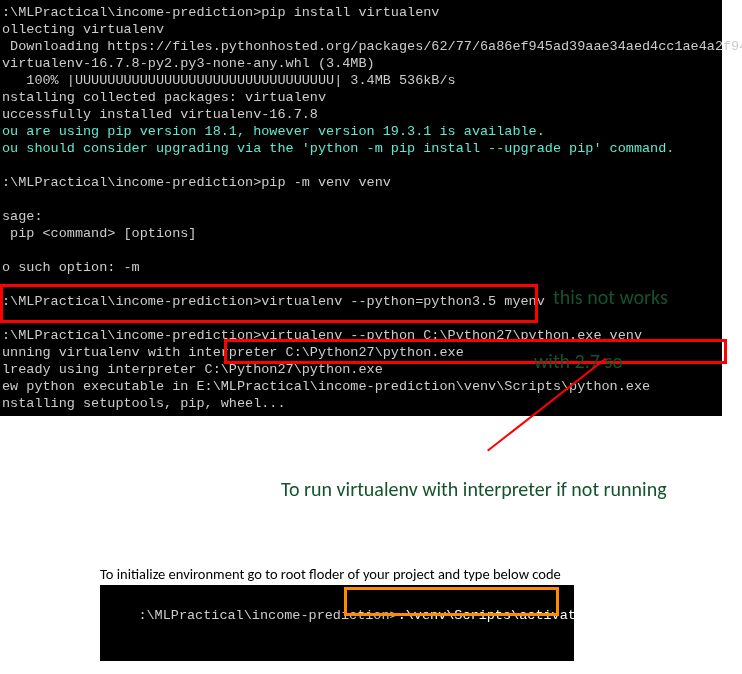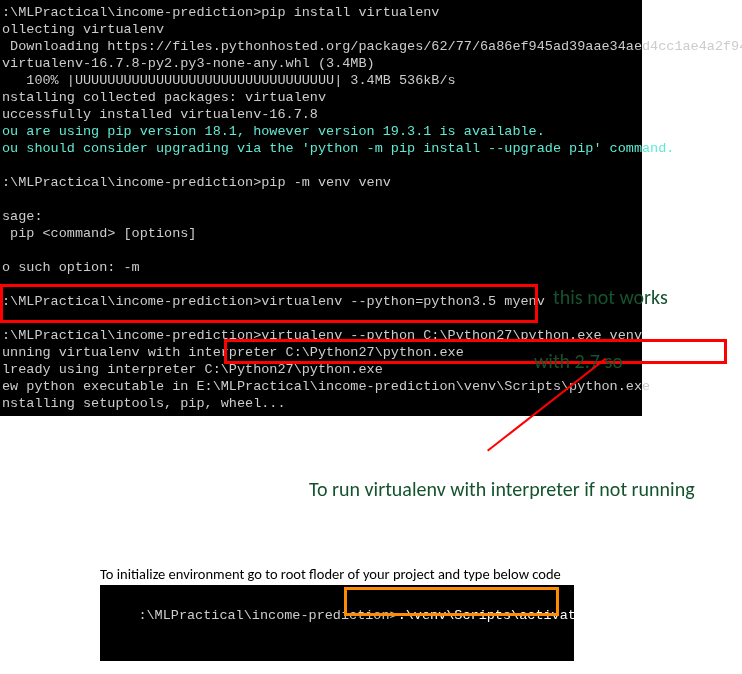--- a/index.html
+++ b/index.html
@@ -10,21 +10,21 @@
     body {
       width: 742px;
       height: 674px;
       font-family: 'Consolas', 'Courier New', monospace;
       background: #fff;
       position: relative;
     }
     .terminal {
       background: #000;
       color: #ccc;
-      width: 642px;
+      width: 722px;
       padding: 4px 0 4px 2px;
       font-size: 13.5px;
       line-height: 17px;
       position: relative;
     }
     .line {
       white-space: pre;
       color: #ccc;
     }
     .line.warn {
@@ -59,21 +59,20 @@
       top: 285px;
     }
     .red-text.r2 {
       left: 534px;
       top: 309px;
       margin-top: 40px;
     }
     .red-text.r3 {
       left: 281px;
       top: 477px;
-      margin-left: 28px;
     }
     .red-line {
       position: absolute;
       border-top: 2px solid #ff0000;
       width: 150px;
       left: 487px;
       top: 450px;
       transform: rotate(-38deg);
       transform-origin: left top;
     }

